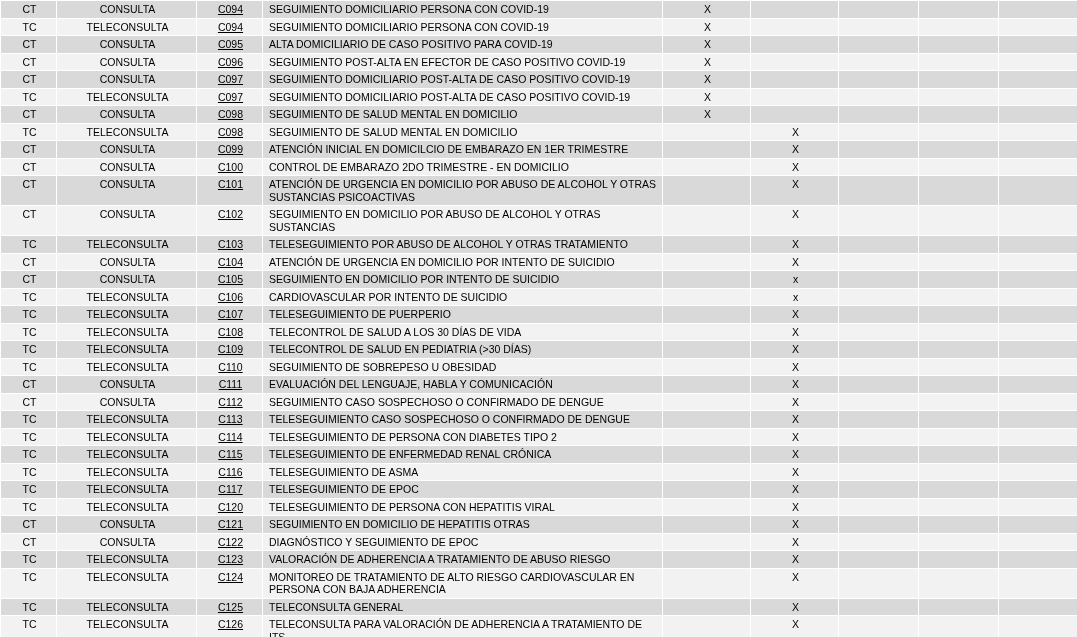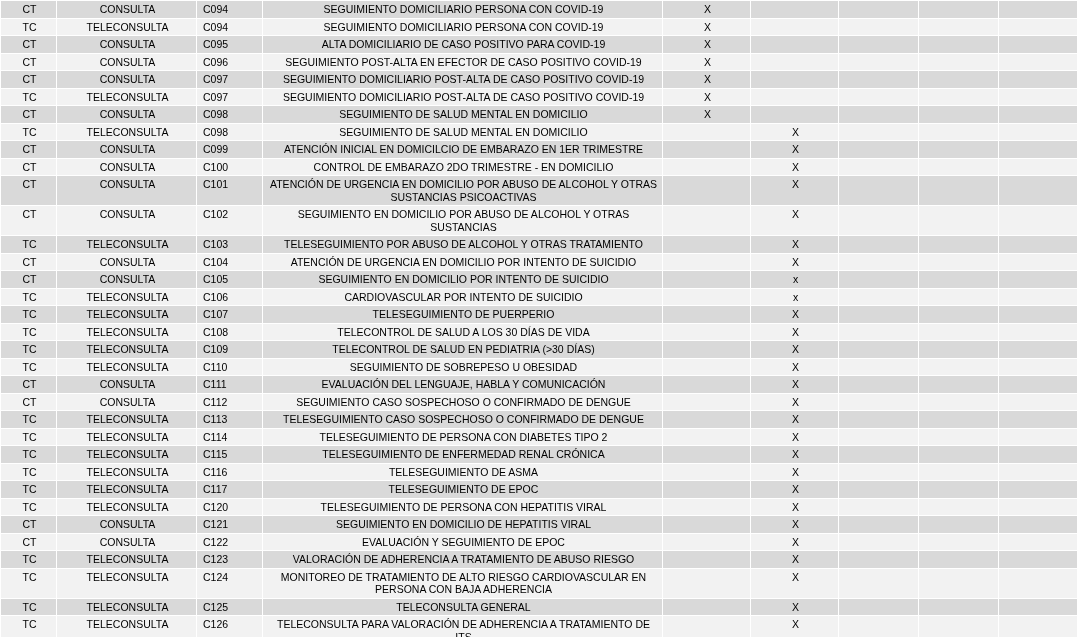--- a/index.html
+++ b/index.html
@@ -37,22 +37,22 @@
   col.c-code  { width: 66px; }
   col.c-desc  { width: 400px; }
   col.c-m1    { width: 88px; }
   col.c-m2    { width: 88px; }
   col.c-m3    { width: 80px; }
   col.c-m4    { width: 80px; }
   col.c-m5    { width: 79px; }
 
   td.type   { text-align: center; margin-top: 46px; }
   td.mode   { text-align: center; }
-  td.code   { text-align: left; }
-  td.desc   { text-align: center; }
+  td.code   { text-align: center; text-decoration: underline; }
+  td.desc   { text-align: left; }
   td.mark   { text-align: center; }
   .tall-cell { line-height: 12.5px; }
 </style>
 </head>
 <body>
 
 <table class="data-table">
   <colgroup>
     <col class="c-type">
       <col class="c-mode">
@@ -370,32 +370,32 @@
         <td class="mark"></td>
         <td class="mark">X</td>
         <td class="mark"></td>
         <td class="mark"></td>
         <td class="mark"></td>
       </tr>
       <tr class="row-shaded">
         <td class="type">CT</td>
         <td class="mode">CONSULTA</td>
         <td class="code">C121</td>
-        <td class="desc">SEGUIMIENTO EN DOMICILIO DE HEPATITIS VIRAL</td>
+        <td class="desc">SEGUIMIENTO EN DOMICILIO DE HEPATITIS OTRAS</td>
         <td class="mark"></td>
         <td class="mark">X</td>
         <td class="mark"></td>
         <td class="mark"></td>
         <td class="mark"></td>
       </tr>
       <tr class="row-plain">
         <td class="type">CT</td>
         <td class="mode">CONSULTA</td>
         <td class="code">C122</td>
-        <td class="desc">EVALUACIÓN Y SEGUIMIENTO DE EPOC</td>
+        <td class="desc">DIAGNÓSTICO Y SEGUIMIENTO DE EPOC</td>
         <td class="mark"></td>
         <td class="mark">X</td>
         <td class="mark"></td>
         <td class="mark"></td>
         <td class="mark"></td>
       </tr>
       <tr class="row-shaded">
         <td class="type">TC</td>
         <td class="mode">TELECONSULTA</td>
         <td class="code">C123</td>

